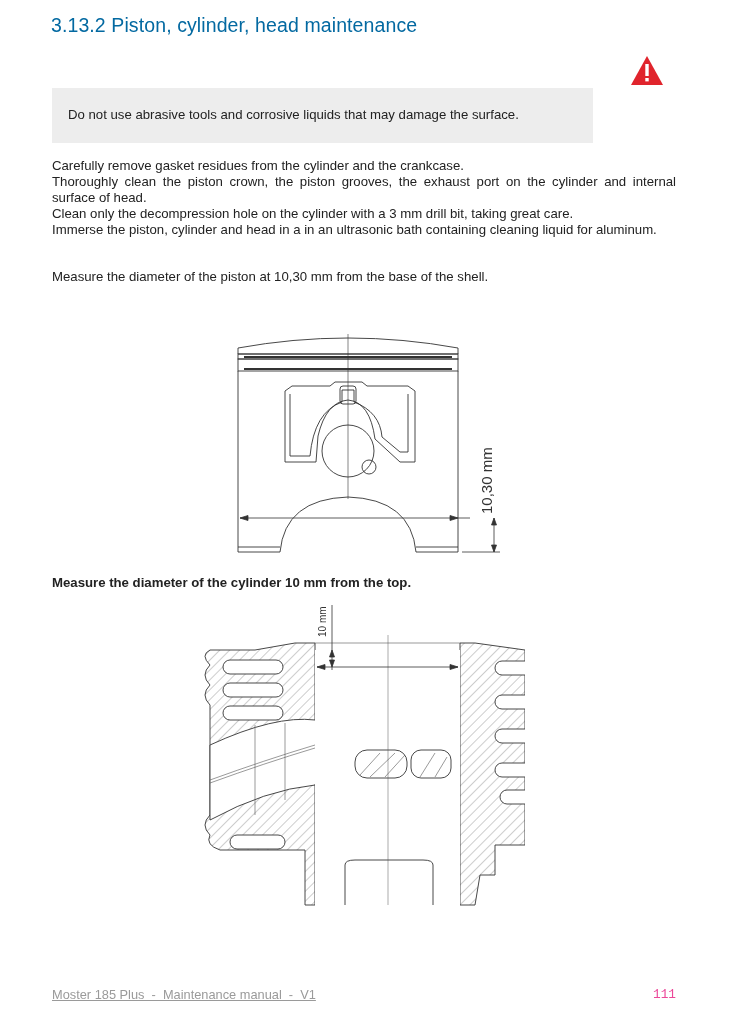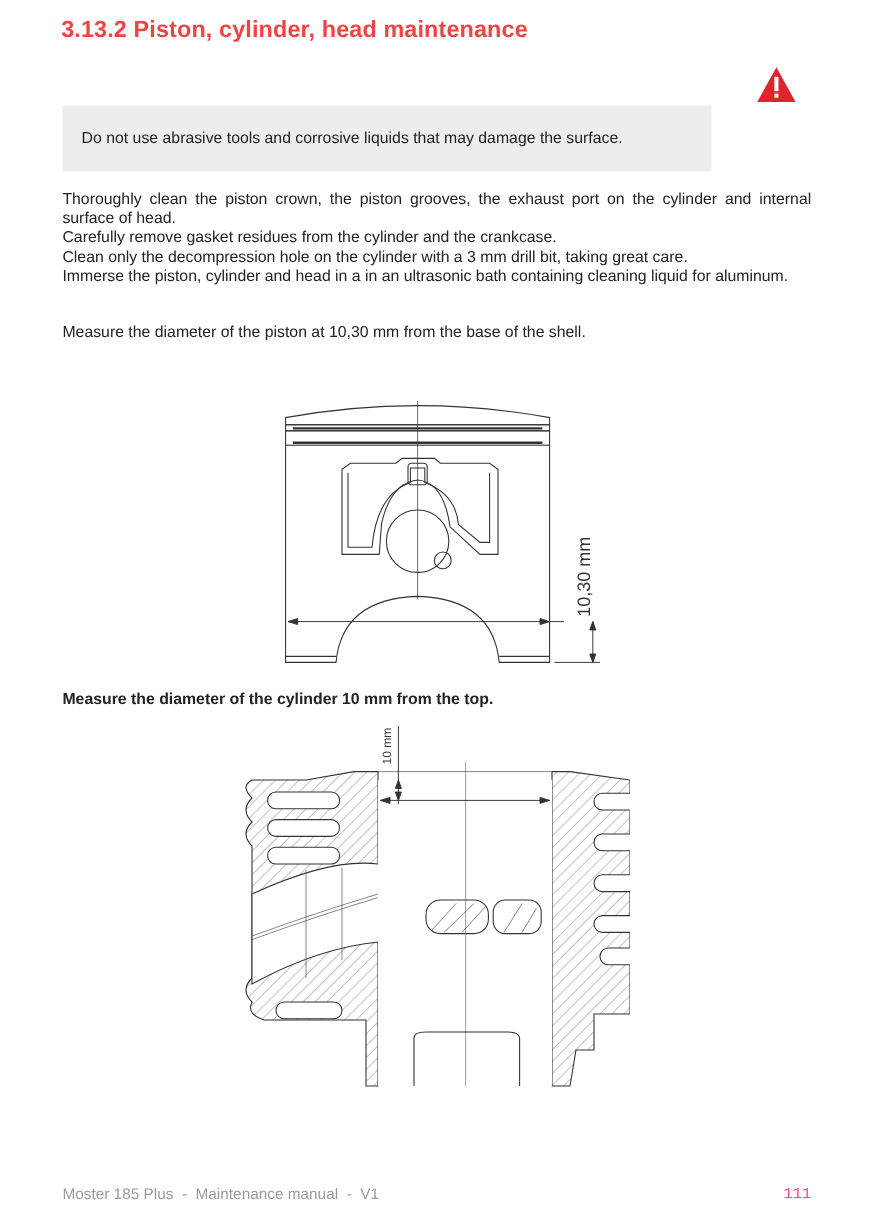--- a/index.html
+++ b/index.html
@@ -1,19 +1,19 @@
 <!DOCTYPE html>
 <html><head>
 <meta charset="utf-8">
 <style>
   html, body { margin: 0; padding: 0; background: #ffffff; }
   body { width: 730px; height: 1024px; position: relative; overflow: hidden;
          font-family: "Liberation Sans", "DejaVu Sans", sans-serif; color: #222; }
-  .title { position: absolute; left: 51px; top: 14px; font-size: 19.5px; color: #ef4444;
-           font-weight: bold; margin: 0; letter-spacing: 0.1px; }
+  .title { position: absolute; left: 51px; top: 14px; font-size: 19.5px; color: #0369a1;
+           font-weight: normal; margin: 0; letter-spacing: 0.1px; }
   .warn-icon { position: absolute; left: 630px; top: 55px; width: 34px; height: 31px; }
   .warn-box { position: absolute; left: 52px; top: 88px; width: 541px; height: 55px;
               background: #ededed; }
   .warn-text { position: absolute; left: 16px; top: 19px; font-size: 13.2px; color: #222; }
   .body-text { position: absolute; left: 52px; width: 624px; font-size: 13.2px;
                line-height: 16.1px; color: #222; text-align: justify; }
   .body-text p { margin: 0; }
   .p1 { top: 158px; }
   .p2 { top: 269px; }
   .caption2 { position: absolute; left: 52px; top: 575px; font-size: 13.2px; color: #222; font-weight: bold; }
@@ -33,22 +33,22 @@
   <polygon points="17,1 33,30 1,30" fill="#e0242c"></polygon>
   <rect x="15.3" y="9" width="3.4" height="12" fill="#fff"></rect>
   <rect x="15.3" y="23" width="3.4" height="3.4" fill="#fff"></rect>
 </svg>
 
 <div class="warn-box">
   <div class="warn-text">Do not use abrasive tools and corrosive liquids that may damage the surface.</div>
 </div>
 
 <div class="body-text p1">
+  <p>Carefully remove gasket residues from the cylinder and the crankcase.</p>
   <p>Thoroughly clean the piston crown, the piston grooves, the exhaust port on the cylinder and internal surface of head.</p>
-  <p>Carefully remove gasket residues from the cylinder and the crankcase.</p>
   <p>Clean only the decompression hole on the cylinder with a 3 mm drill bit, taking great care.</p>
   <p>Immerse the piston, cylinder and head in a in an ultrasonic bath containing cleaning liquid for aluminum.</p>
 </div>
 
 <div class="body-text p2">
   <p>Measure the diameter of the piston at 10,30 mm from the base of the shell.</p>
 </div>
 
 <svg class="figure fig-piston" viewBox="0 0 275 225">
   <g fill="none" stroke="#333" stroke-width="0.9">
@@ -136,14 +136,14 @@
     <line x1="122" y1="72" x2="263" y2="72"></line>
     <polygon points="122,72 130,69.5 130,74.5"></polygon>
     <polygon points="263,72 255,69.5 255,74.5"></polygon>
     <line x1="137" y1="10" x2="137" y2="75"></line>
     <polygon points="137,55 134.5,62 139.5,62"></polygon>
     <polygon points="137,72 134.5,65 139.5,65"></polygon>
   </g>
   <text x="131" y="42" font-size="10" fill="#333" transform="rotate(-90 131 42)">10 mm</text>
 </svg>
 
-<div class="footer" style="white-space:pre;">Moster 185 Plus  -  Maintenance manual  -  V1</div>
+<div class="footer" style="white-space:pre;text-decoration:underline;">Moster 185 Plus  -  Maintenance manual  -  V1</div>
 <div class="page-num">111</div>
 
 </body></html>

